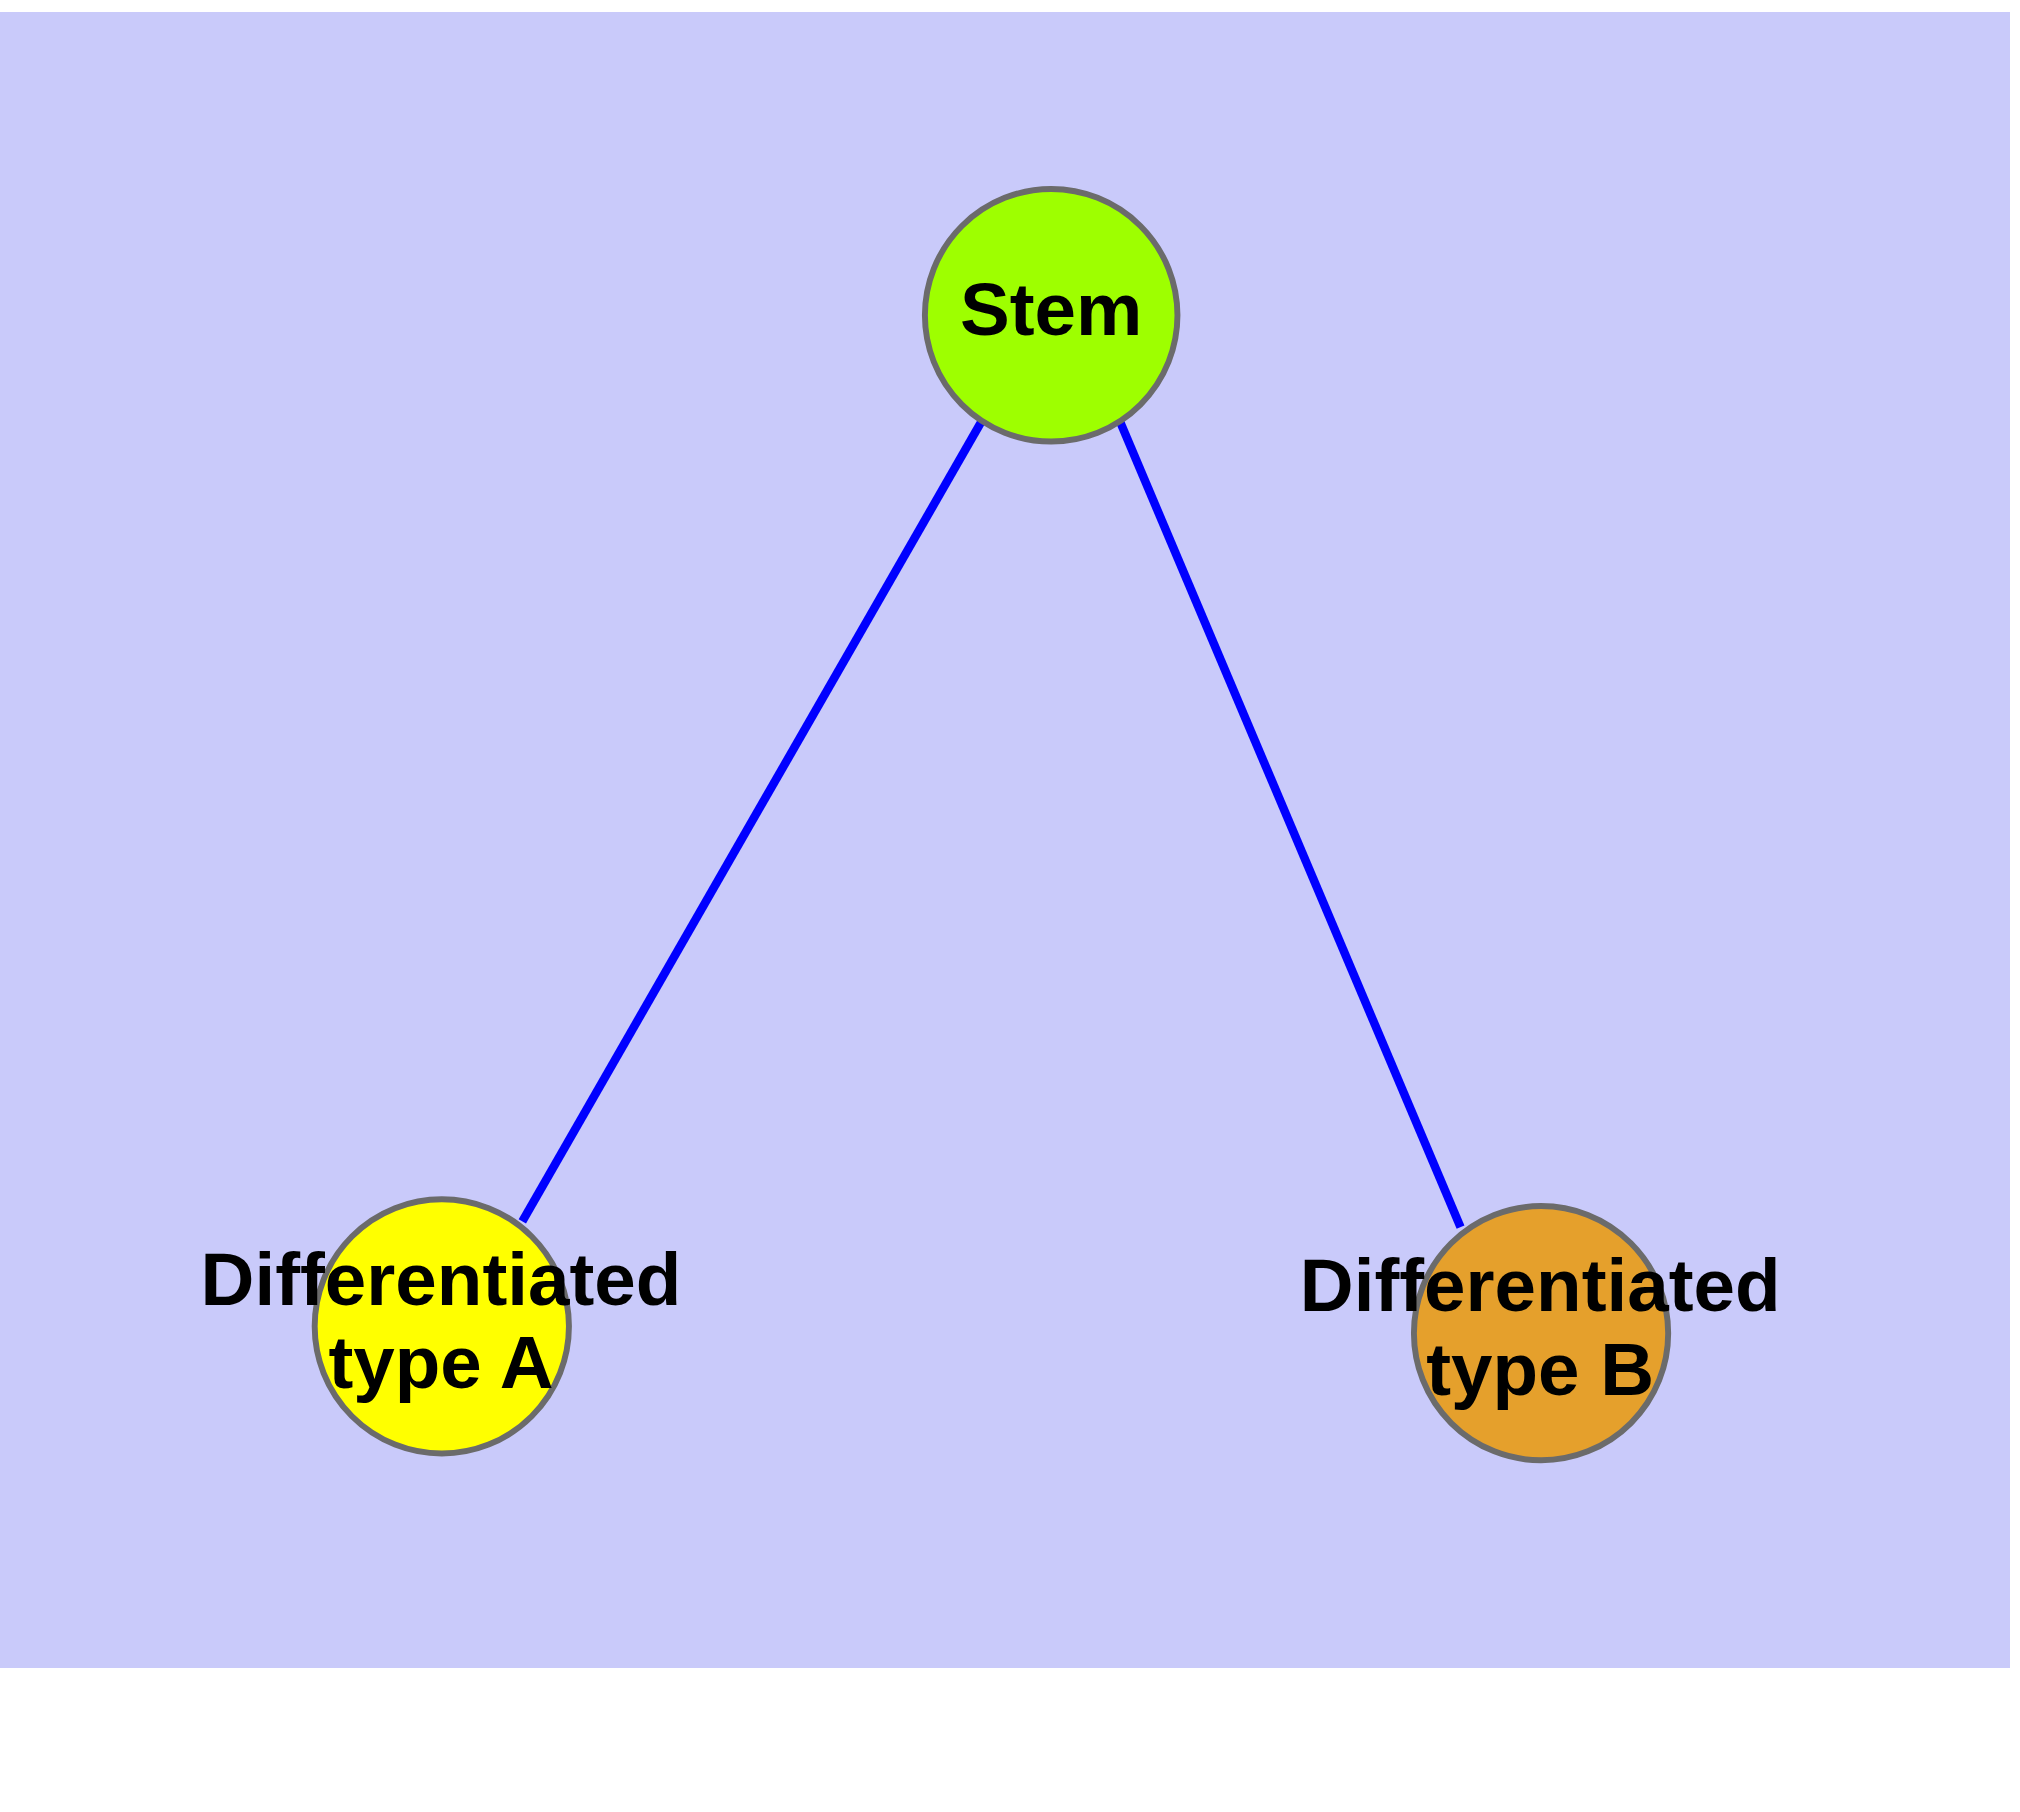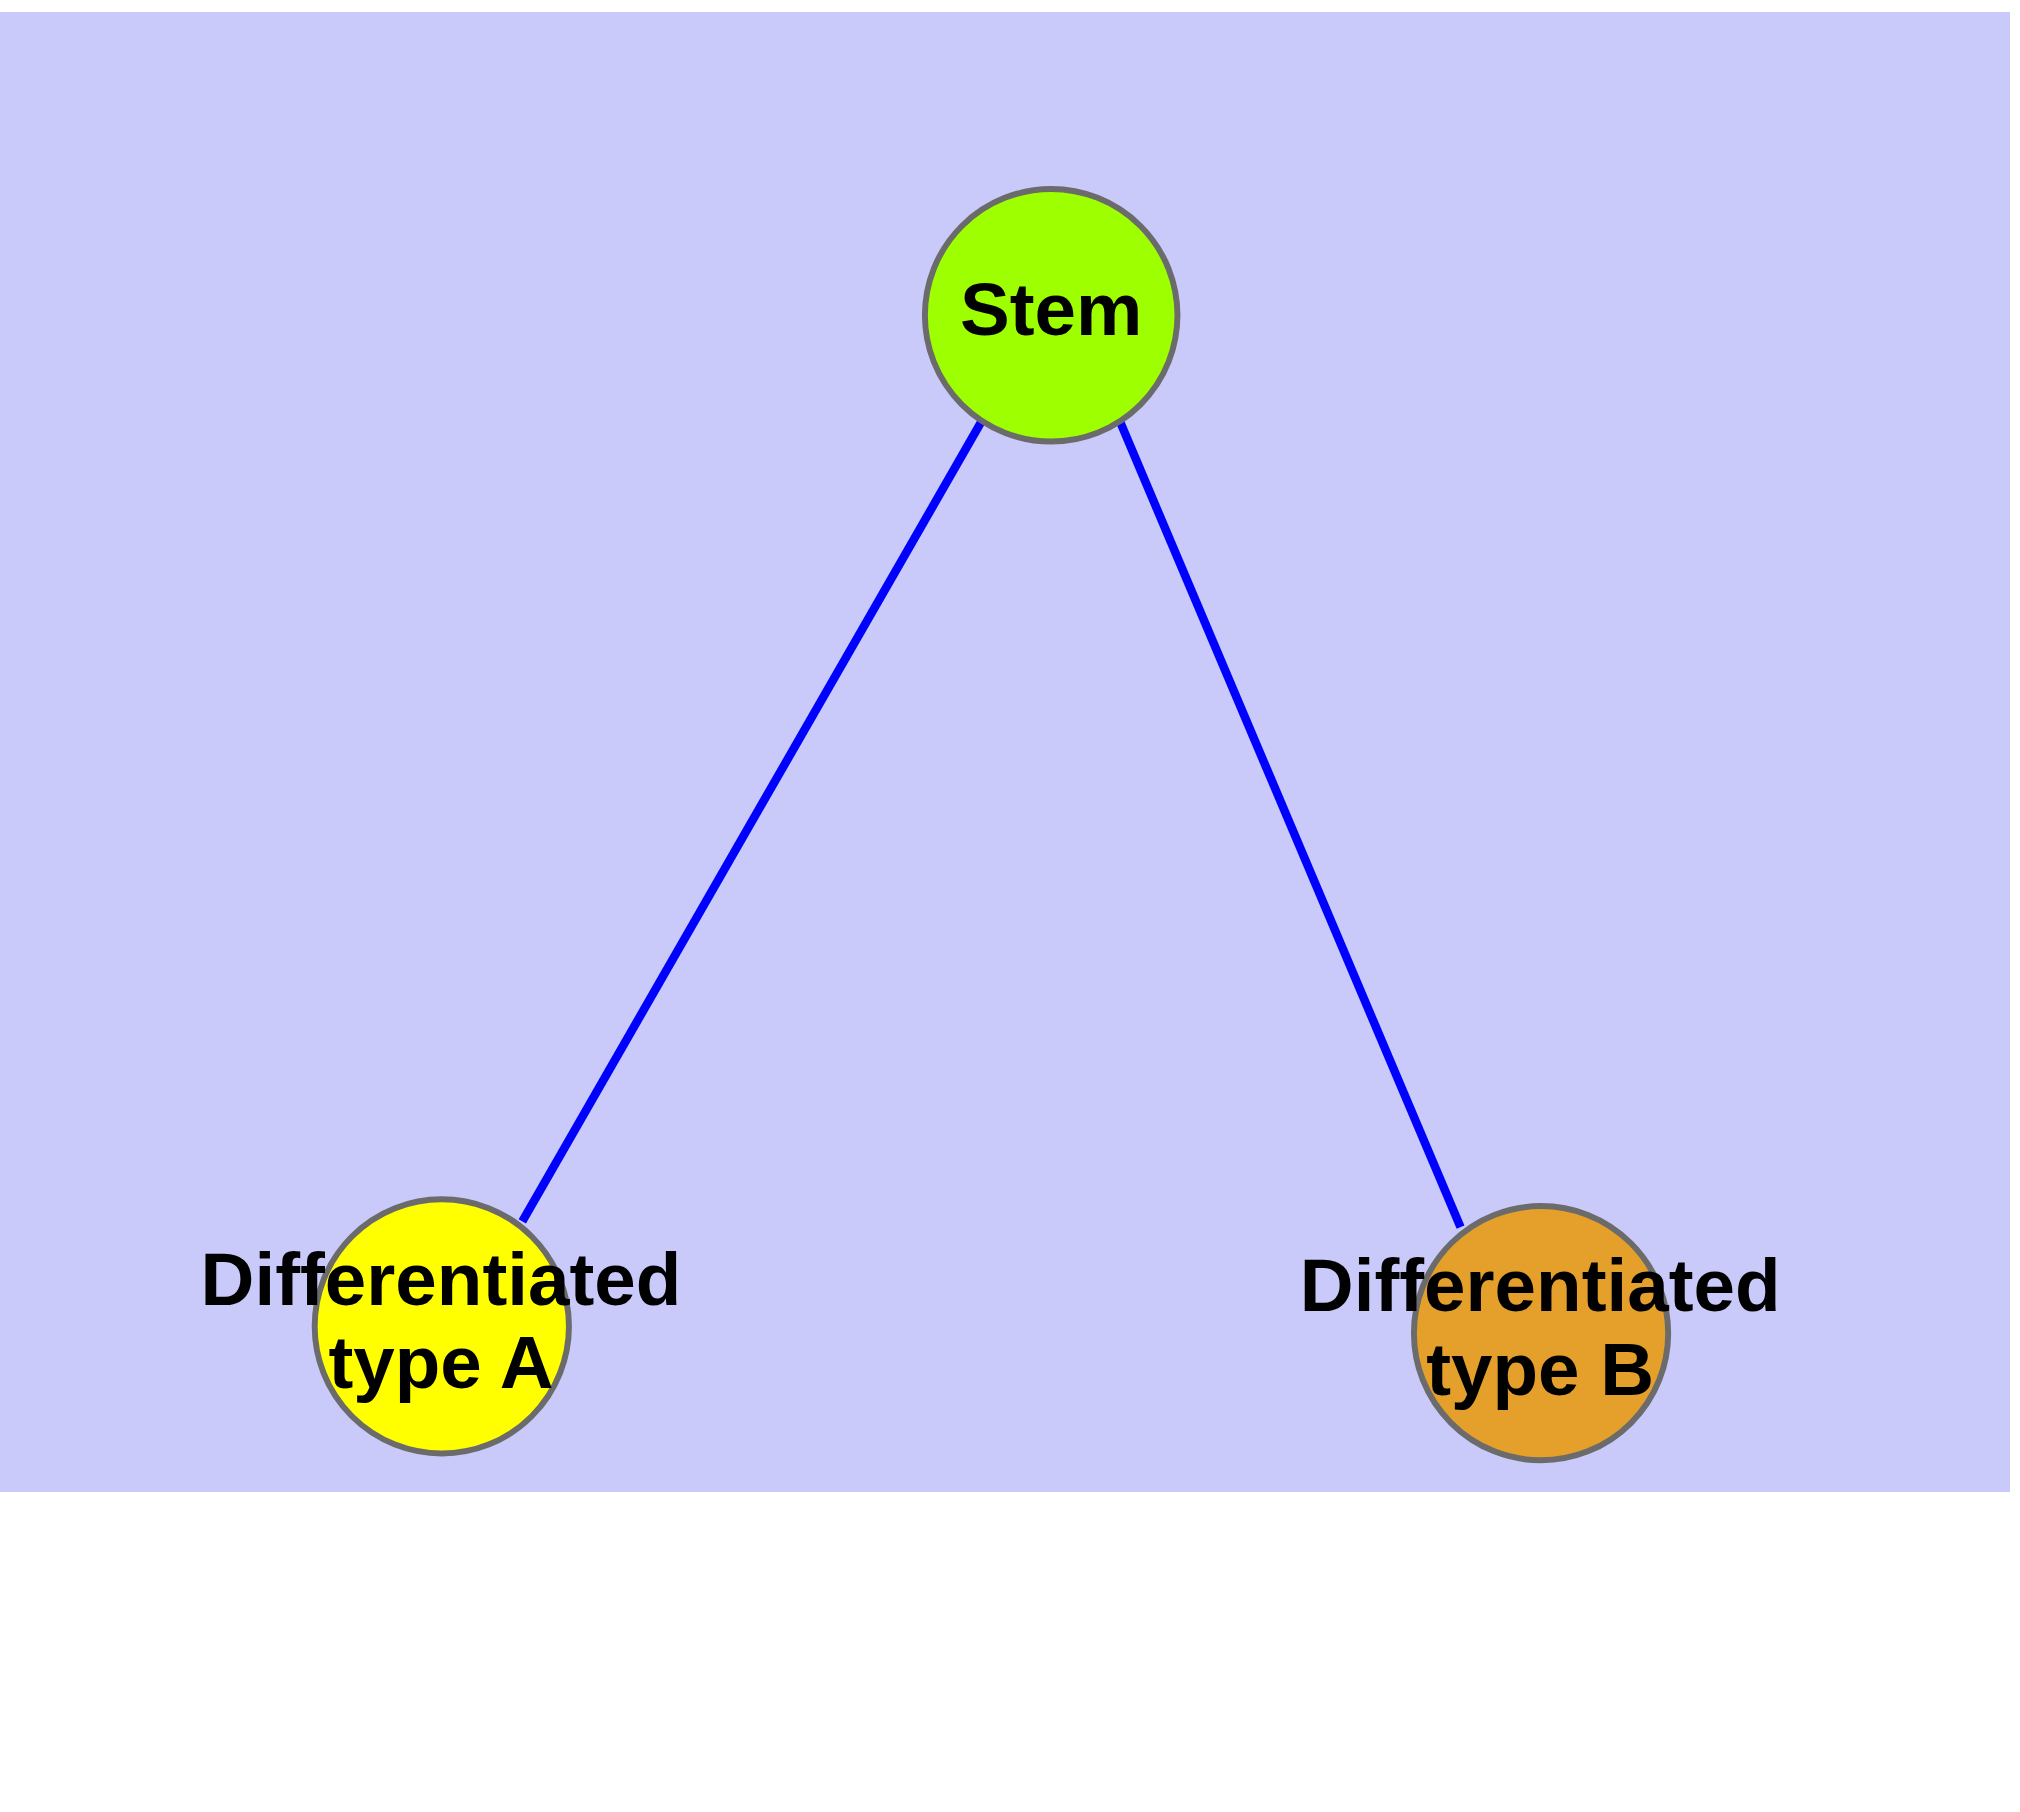--- a/index.html
+++ b/index.html
@@ -4,21 +4,21 @@
 <title>Cell differentiation network diagram</title>
 <style>
   html, body {
     margin: 0;
     padding: 0;
     background: #ffffff;
   }
   #stage {
     position: relative;
     width: 2021px;
-    height: 1492px;
+    height: 1668px;
     background: #ffffff;
     overflow: hidden;
     font-family: "Liberation Sans", "DejaVu Sans", sans-serif;
   }
   #canvas {
     position: absolute;
     left: 0px;
     top: 12px;
     width: 2010px;
     height: 1800px;

